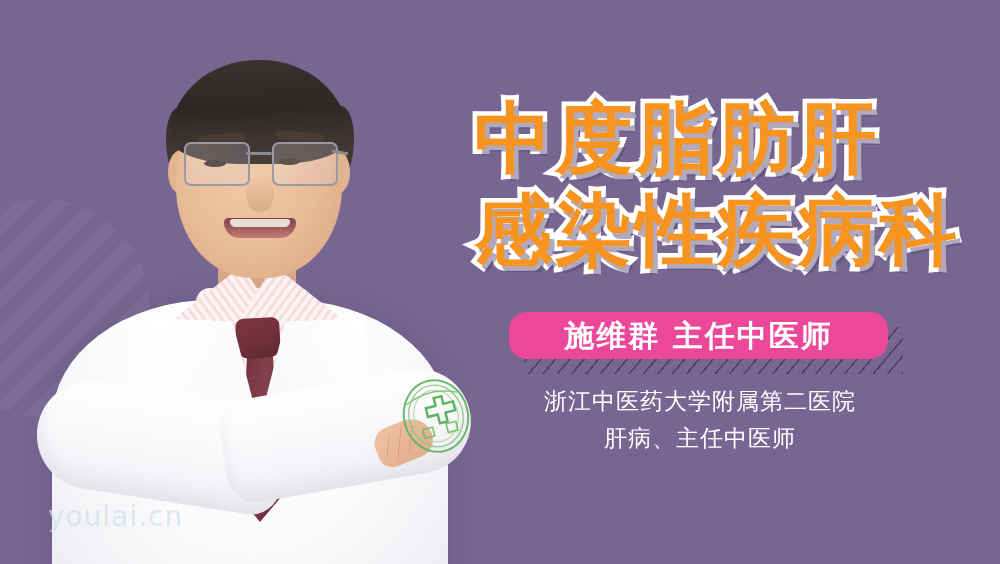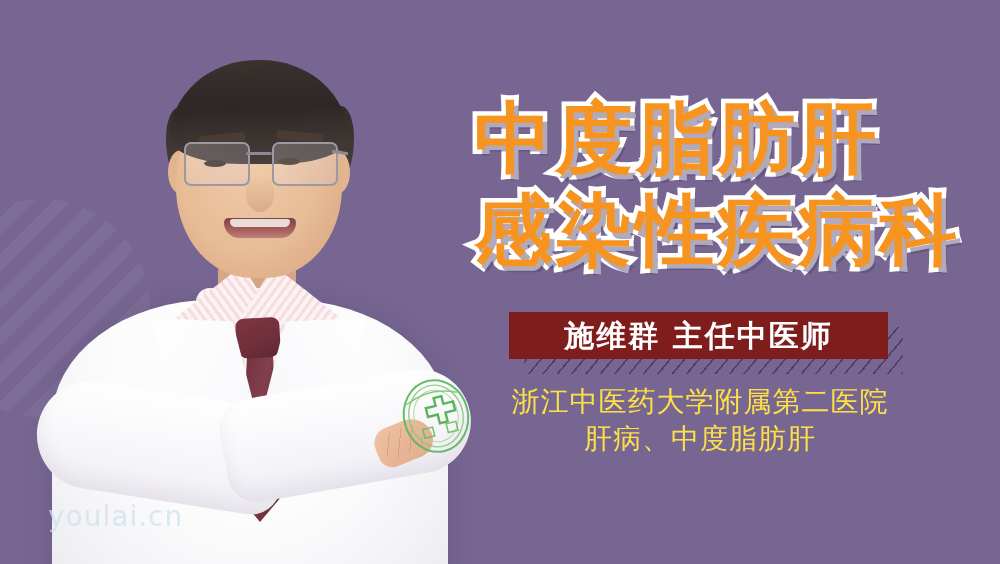--- a/index.html
+++ b/index.html
@@ -316,24 +316,25 @@
     text-shadow: 5px 6px 0 rgba(82,66,110,0.45);
     white-space: nowrap;
   }
 
   .badge {
     position: absolute;
     left: 509px;
     top: 312px;
     width: 379px;
     height: 47px;
-    background: #7f1d1d;
+    background: #ec4899;
     display: flex;
     align-items: center;
     justify-content: center;
+    border-radius: 18px;
   }
   .badge-text {
     color: #ffffff;
     font-size: 30px;
     font-weight: 700;
     letter-spacing: 2px;
     line-height: 1;
     white-space: nowrap;
   }
   .badge-hatch {
@@ -350,22 +351,22 @@
     z-index: 1;
   }
   .badge { z-index: 2; }
 
   .subtitle {
     position: absolute;
     left: 474px;
     top: 383px;
     width: 452px;
     text-align: center;
-    color: #fde047;
-    font-size: 28px;
+    color: #ffffff;
+    font-size: 23px;
     line-height: 37px;
     letter-spacing: 1px;
   }
   .subtitle div { white-space: nowrap; }
 
   .watermark {
     position: absolute;
     left: 48px;
     top: 500px;
     font-size: 28px;
@@ -443,18 +444,18 @@
     <div class="title-line">感染性疾病科</div>
   </div>
 
   <div class="badge-hatch"></div>
   <div class="badge">
     <span class="badge-text">施维群  主任中医师</span>
   </div>
 
   <div class="subtitle">
     <div>浙江中医药大学附属第二医院</div>
-    <div>肝病、中度脂肪肝</div>
+    <div>肝病、主任中医师</div>
   </div>
 
   <div class="watermark">youlai.cn</div>
 
 </div>
 
 </body></html>

